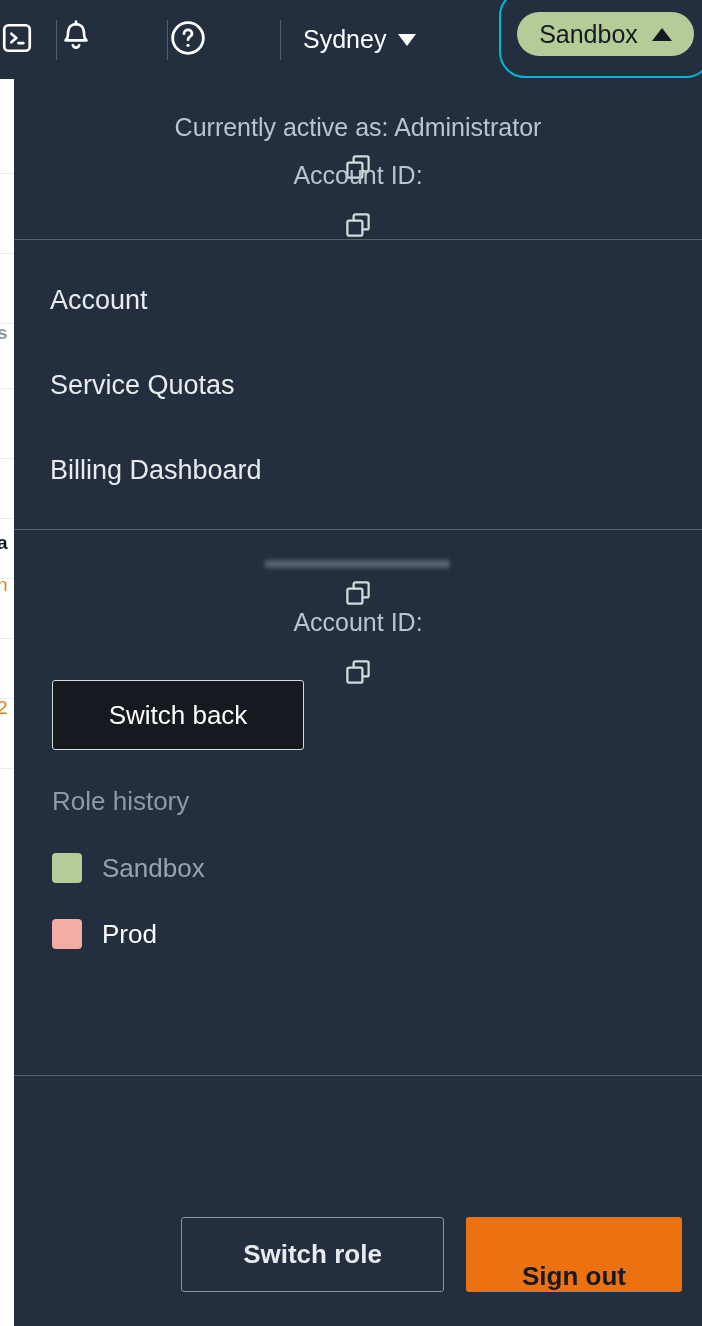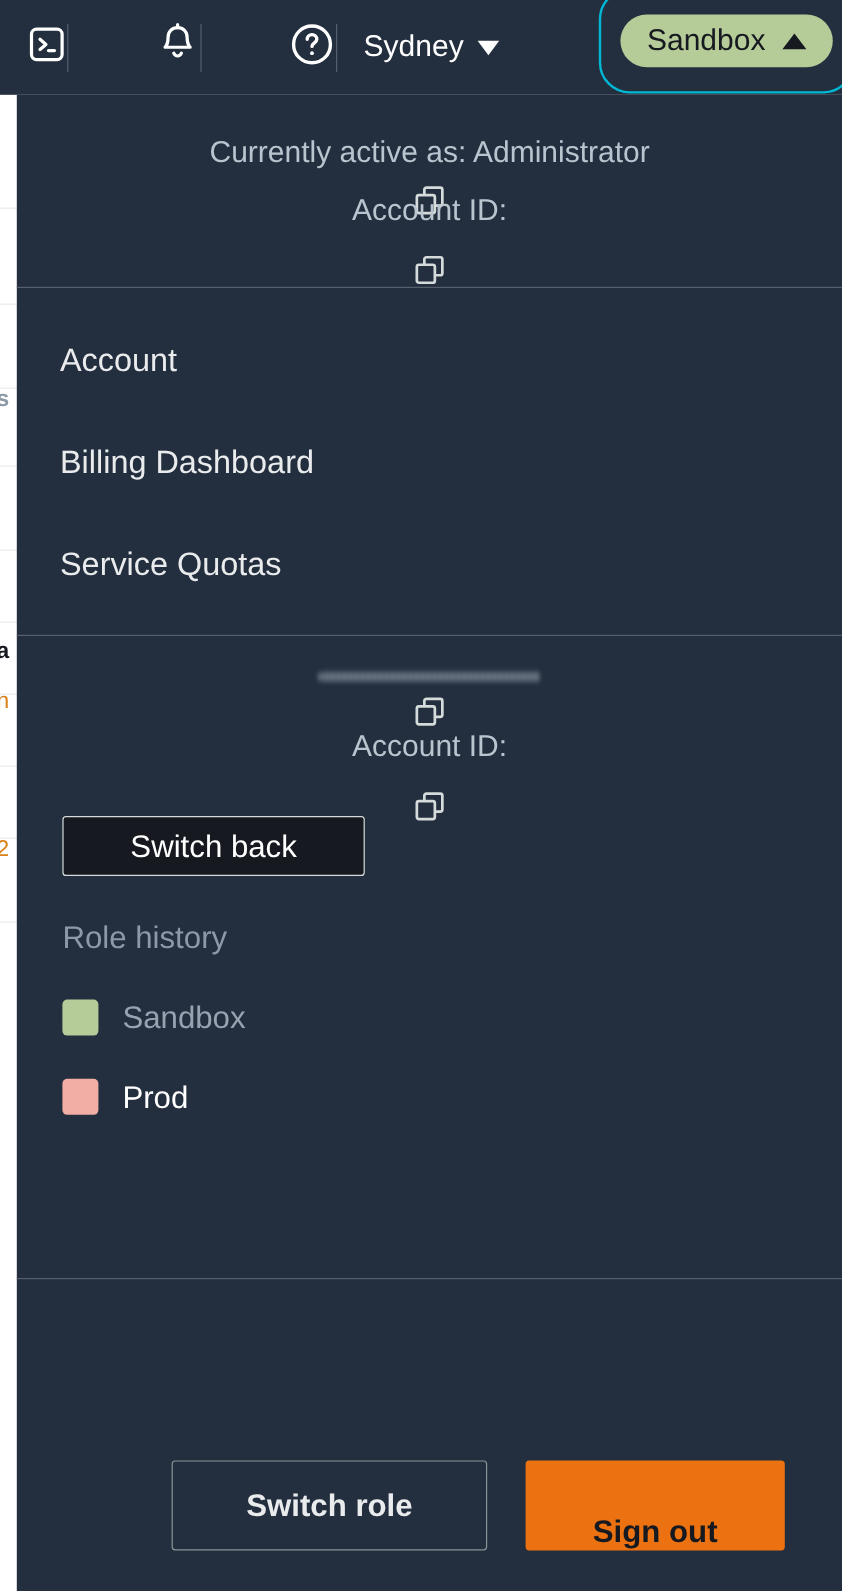--- a/index.html
+++ b/index.html
@@ -50,21 +50,21 @@
     left: 0; top: 0;
     width: 702px; height: 79px;
     background: #232f3e;
     display: flex;
     align-items: center;
   }
   .nav-btn {
     height: 79px;
     display: flex;
     align-items: center;
-    justify-content: flex-end;
+    justify-content: flex-start;
     color: #ffffff;
   }
   .nav-sep {
     width: 1px;
     height: 40px;
     background: #53606d;
   }
   .cloudshell-btn { width: 56px; }
   .bell-btn { width: 110px; }
   .help-btn { width: 112px; }
@@ -172,21 +172,21 @@
     color: #e9ebed;
     cursor: pointer;
   }
 
   
   .signed-block { padding: 30px 38px 0 38px; }
 
   .switch-back-btn {
     margin-top: 24px;
     width: 252px;
-    height: 50px;
+    height: 70px;
     background: #16191f;
     border: 1px solid #d5dbdb;
     border-radius: 3px;
     color: #ffffff;
     font-size: 26px;
     display: flex;
     align-items: center;
     justify-content: center;
     cursor: pointer;
   }
@@ -211,24 +211,24 @@
   }
   .role-label {
     font-size: 26px;
     color: #ffffff;
   }
   .role-item.current .role-label { color: #97a3b0; }
 
   
   .dd-footer {
     margin-top: auto;
-    padding: 34px 48px 34px 32px;
+    padding: 34px 20px 34px 32px;
     display: flex;
     justify-content: flex-end;
-    gap: 32px;
+    gap: 22px;
   }
   .btn-switch-role {
     width: 263px; height: 75px;
     border: 1px solid #879596;
     border-radius: 3px;
     background: transparent;
     color: #e9ebed;
     font-size: 26px;
     font-weight: bold;
     display: flex;
@@ -341,24 +341,24 @@
       </div>
     </div>
 
     <div class="divider"></div>
 
     <div class="menu-list">
       <div class="menu-item">
         <span>Account</span>
       </div>
       <div class="menu-item">
+        <span>Service Quotas</span>
+      </div>
+      <div class="menu-item">
         <span>Billing Dashboard</span>
-      </div>
-      <div class="menu-item">
-        <span>Service Quotas</span>
       </div>
     </div>
 
     <div class="divider"></div>
 
     <div class="signed-block">
       <div class="id-row">
         <span class="id-value-redacted w-signed-user"></span>
         <span class="copy-icon">
           <svg width="30" height="30" viewBox="0 0 24 24" fill="none" stroke="#d5dbdb" stroke-width="1.8">

